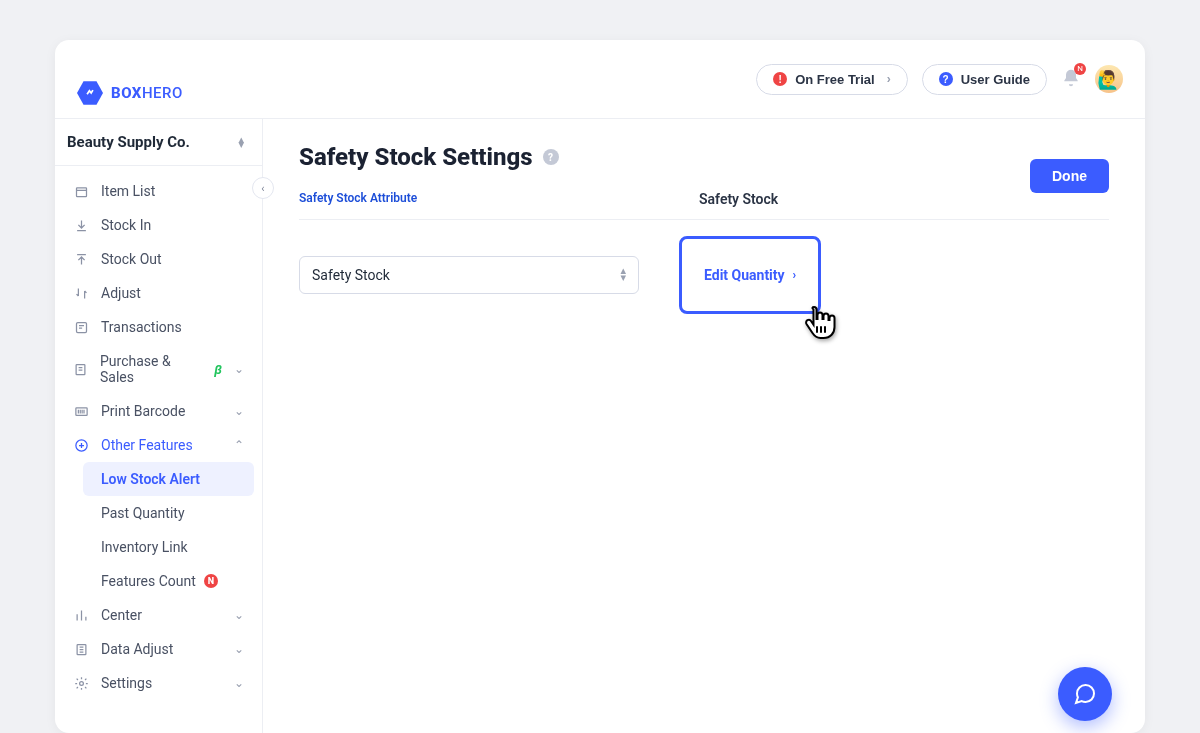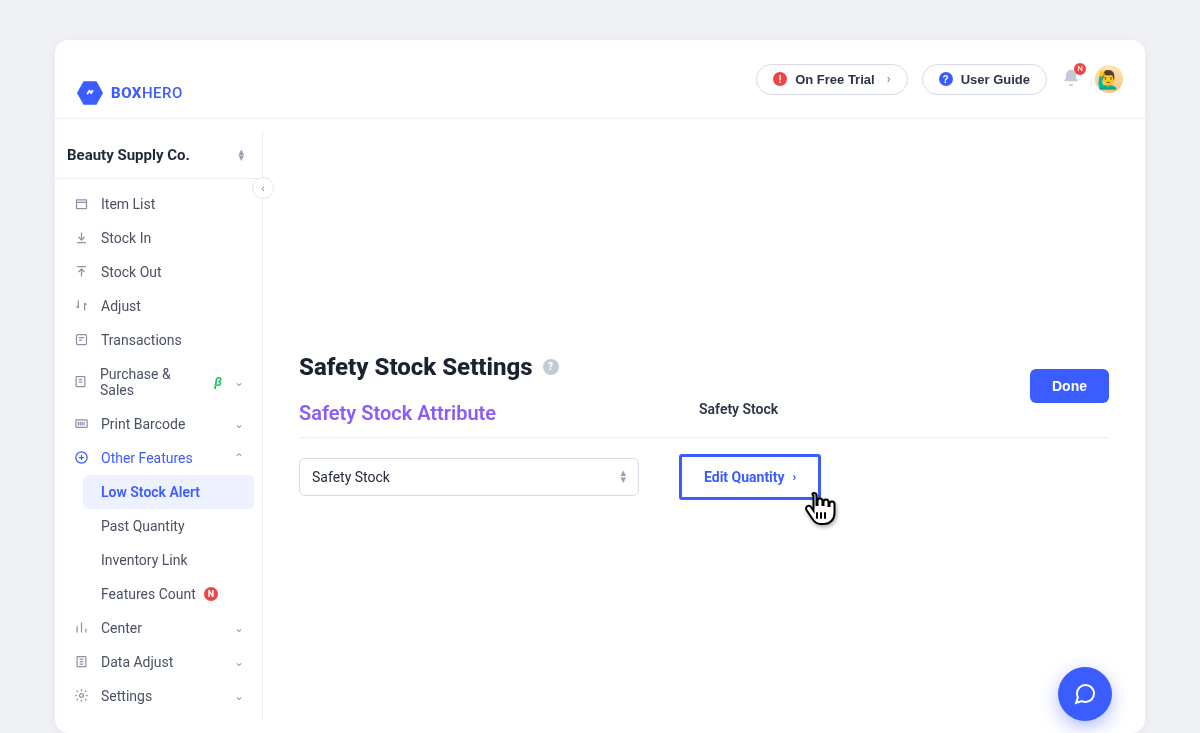--- a/index.html
+++ b/index.html
@@ -49,21 +49,21 @@
   font-size:13px; font-weight:600; color:#2b3445; cursor:pointer;
 }
 .pill-btn.trial { border-color:#d7dbe7; }
 .pill-btn .dot { width:14px; height:14px; border-radius:50%; background:#ef4444; color:#fff; font-size:10px; font-weight:800; display:flex; align-items:center; justify-content:center; }
 .pill-btn .chev { color:#9aa1b1; font-size:12px; margin-left:4px;}
 .pill-btn.guide .qmark { width:14px;height:14px;border-radius:50%;background:#3b5cff;color:#fff;font-size:10px;font-weight:800;display:flex;align-items:center;justify-content:center;}
 .bell { position:relative; color:#9aa1b1; }
 .bell-badge { position:absolute; top:-5px; right:-5px; width:12px;height:12px;border-radius:50%; background:#ef4444; color:#fff; font-size:8px; display:flex; align-items:center;justify-content:center;}
 .avatar { width:28px;height:28px;border-radius:50%; background:linear-gradient(180deg,#fde7b0,#f7c38a); display:flex;align-items:center;justify-content:center; font-size:18px;}
 
-.body-row { display:flex; flex:1; overflow:hidden; position:relative;align-items:center;}
+.body-row { display:flex; flex:1; overflow:hidden; position:relative;}
 .sidebar { width:208px; border-right:1px solid #eceef3; display:flex; flex-direction:column; }
 .company { display:flex; align-items:center; justify-content:space-between; padding:14px 18px 14px 12px; border-bottom:1px solid #eceef3; }
 .company-name { font-weight:700; font-size:15px; }
 .sort-icn { color:#9aa1b1; font-size:11px; line-height:0.5;}
 .nav { padding:8px 8px; }
 .nav-item { display:flex; align-items:center; gap:12px; padding:9px 10px; color:#495163; font-size:14px; border-radius:6px; cursor:pointer; position:relative;}
 .nav-item .icn { width:16px; display:flex; justify-content:center; color:#8b92a5;}
 .nav-item .beta { color:#22c55e; font-style:italic; font-weight:700; font-size:13px; margin-left:4px;}
 .nav-item .exp { margin-left:auto; color:#9aa1b1; font-size:12px;}
 .nav-item.active { color:#3b5cff; }
@@ -79,27 +79,27 @@
   z-index:5;
 }
 
 .main { flex:1; padding:24px 36px; position:relative;}
 .breadcrumb { font-size:12.5px; color:#9aa1b1; margin-bottom:6px;}
 .breadcrumb .sep { margin:0 6px; }
 .page-title { font-size:24px; font-weight:800; color:#1b2232; display:flex; align-items:center; gap:10px;}
 .page-title .help { width:16px;height:16px;border-radius:50%; background:#c4c9d6; color:#fff; font-size:10px; font-weight:800; display:flex;align-items:center;justify-content:center;}
 .done-btn { position:absolute; right:36px; top:40px; background:#3b5cff; color:#fff; border:none; border-radius:6px; padding:9px 22px; font-size:14px; font-weight:600; cursor:pointer;}
 .cols-head { display:flex; gap:40px; margin-top:20px; padding-bottom:12px; border-bottom:1px solid #eceef3;}
-.cols-head .col1 { width:360px; font-size:20px; font-weight:600; color:#8b5cf6;}
+.cols-head .col1 { width:360px; font-size:12px; font-weight:600; color:#1d4ed8;}
 .cols-head .col2 { font-size:14px; font-weight:600; color:#2b3445;}
 .row { display:flex; gap:40px; margin-top:16px; align-items:center;}
 .select-field { width:340px; border:1px solid #d7dbe7; border-radius:6px; padding:10px 12px; display:flex; align-items:center; justify-content:space-between; cursor:pointer; background:#fff;}
 .select-field .val { font-size:14px; color:#1f2937;}
 .select-field .ud { color:#9aa1b1; font-size:11px; display:flex; flex-direction:column; line-height:0.6;}
-.edit-box { border:3px solid #3b5cff; border-radius:3px; padding:12px 22px; display:flex; align-items:center; gap:8px; cursor:pointer; position:relative;}
+.edit-box { border:3px solid #3b5cff; border-radius:8px; padding:28px 22px; display:flex; align-items:center; gap:8px; cursor:pointer; position:relative;}
 .edit-box .lbl { color:#3b5cff; font-weight:700; font-size:14px;}
 .edit-box .chev { color:#3b5cff; font-size:12px; font-weight:800;}
 .cursor-hand { position:absolute; right:-22px; bottom:-30px; width:40px; height:40px;}
 .cursor-hand svg { filter: drop-shadow(1px 2px 2px rgba(0,0,0,0.35)); }
 
 .chat-fab { position:fixed; right:88px; bottom:12px; width:54px;height:54px; border-radius:50%; background:#3b5cff; display:flex;align-items:center;justify-content:center; color:#fff; box-shadow:0 6px 18px rgba(59,92,255,0.4); cursor:pointer;}
 .chat-fab svg { width:24px; height:24px; }
 </style>
 </head>
 <body>

